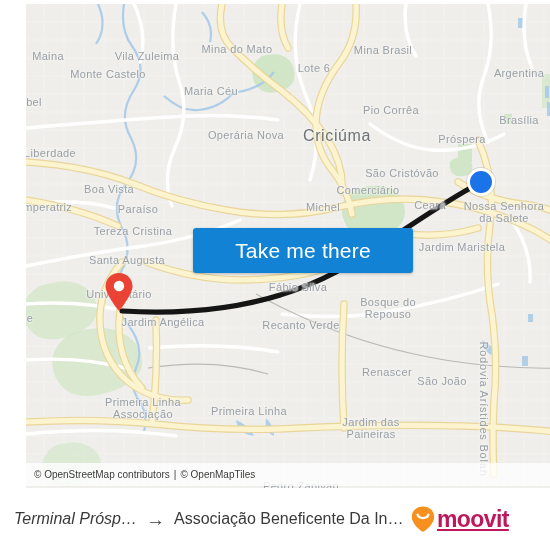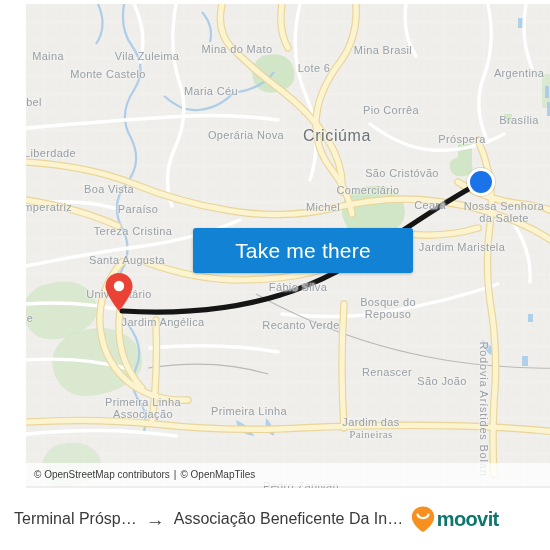--- a/index.html
+++ b/index.html
@@ -117,42 +117,43 @@
     box-sizing: border-box;
   }
   .endpoint {
     font-family: "Liberation Sans", sans-serif;
     font-size: 16px;
     color: #3a3a3a;
     white-space: nowrap;
     overflow: hidden;
     text-overflow: ellipsis;
   }
-  #origin   { max-width: 140px; flex: 0 0 auto; }
+  #origin   { max-width: 140px; flex: 0 0 auto; font-style: italic; }
   #destination { max-width: 230px; flex: 1 1 auto; }
   #arrow-icon {
     flex: 0 0 auto;
     margin: 0 9px;
     color: #3a3a3a;
     font-size: 19px;
     line-height: 1;
   }
   #brand {
     flex: 0 0 auto;
     display: flex;
     align-items: center;
     margin-left: 6px;
   }
   #brand-text {
     font-family: "Liberation Sans", sans-serif;
-    font-size: 20px;
+    font-size: 23px;
     font-weight: bold;
-    color: #0f766e;
+    color: #be185d;
     letter-spacing: -.6px;
     margin-left: 1px;
+    text-decoration: underline;
   }
 </style>
 </head>
 <body>
 
 <div id="app">
 
   <div id="map">
 
     <svg id="map-svg" width="550" height="488" viewBox="0 0 550 488">
@@ -297,21 +298,21 @@
         <div class="map-label" style="left: 362px; top: 310px;">Repouso</div>
         <div class="map-label" style="left: 137px; top: 318px;">Jardim Angélica</div>
         <div class="map-label" style="left: 275px; top: 321px;">Recanto Verde</div>
         <div class="map-label" style="left: 4px; top: 314px;">e</div>
         <div class="map-label" style="left: 361px; top: 368px;">Renascer</div>
         <div class="map-label" style="left: 416px; top: 377px;">São João</div>
         <div class="map-label" style="left: 117px; top: 398px;">Primeira Linha</div>
         <div class="map-label" style="left: 117px; top: 410px;">Associação</div>
         <div class="map-label" style="left: 223px; top: 407px;">Primeira Linha</div>
         <div class="map-label" style="left: 345px; top: 418px;">Jardim das</div>
-        <div class="map-label" style="left: 345px; top: 430px; font-family: Liberation Serif, serif;">Paineiras</div>
+        <div class="map-label" style="left: 345px; top: 430px;">Paineiras</div>
         <div class="map-label" style="left: 545px; top: 425px;">s</div>
         <div class="map-label" style="left: 275px; top: 482px;">Pedro Zanivan</div>
         <div class="map-label city" style="left: 311px; top: 132px;">Criciúma</div>
         <div class="map-label road rot90" style="left: 458px; top: 405px;">Rodovia Arístides Bolan</div>
       </div>
 
     <div id="marker-layer">
         <div class="pin" style="left: 93px; top: 308px;"><svg width="30" height="40" viewBox="0 0 30 40">
             <path d="M15 39 C15 39 28.5 22.5 28.5 14.2 C28.5 6.6 22.5 1 15 1 C7.5 1 1.5 6.6 1.5 14.2 C1.5 22.5 15 39 15 39 Z" fill="#ea4335"></path>
             <circle cx="15" cy="14" r="5.2" fill="#ffffff"></circle>

